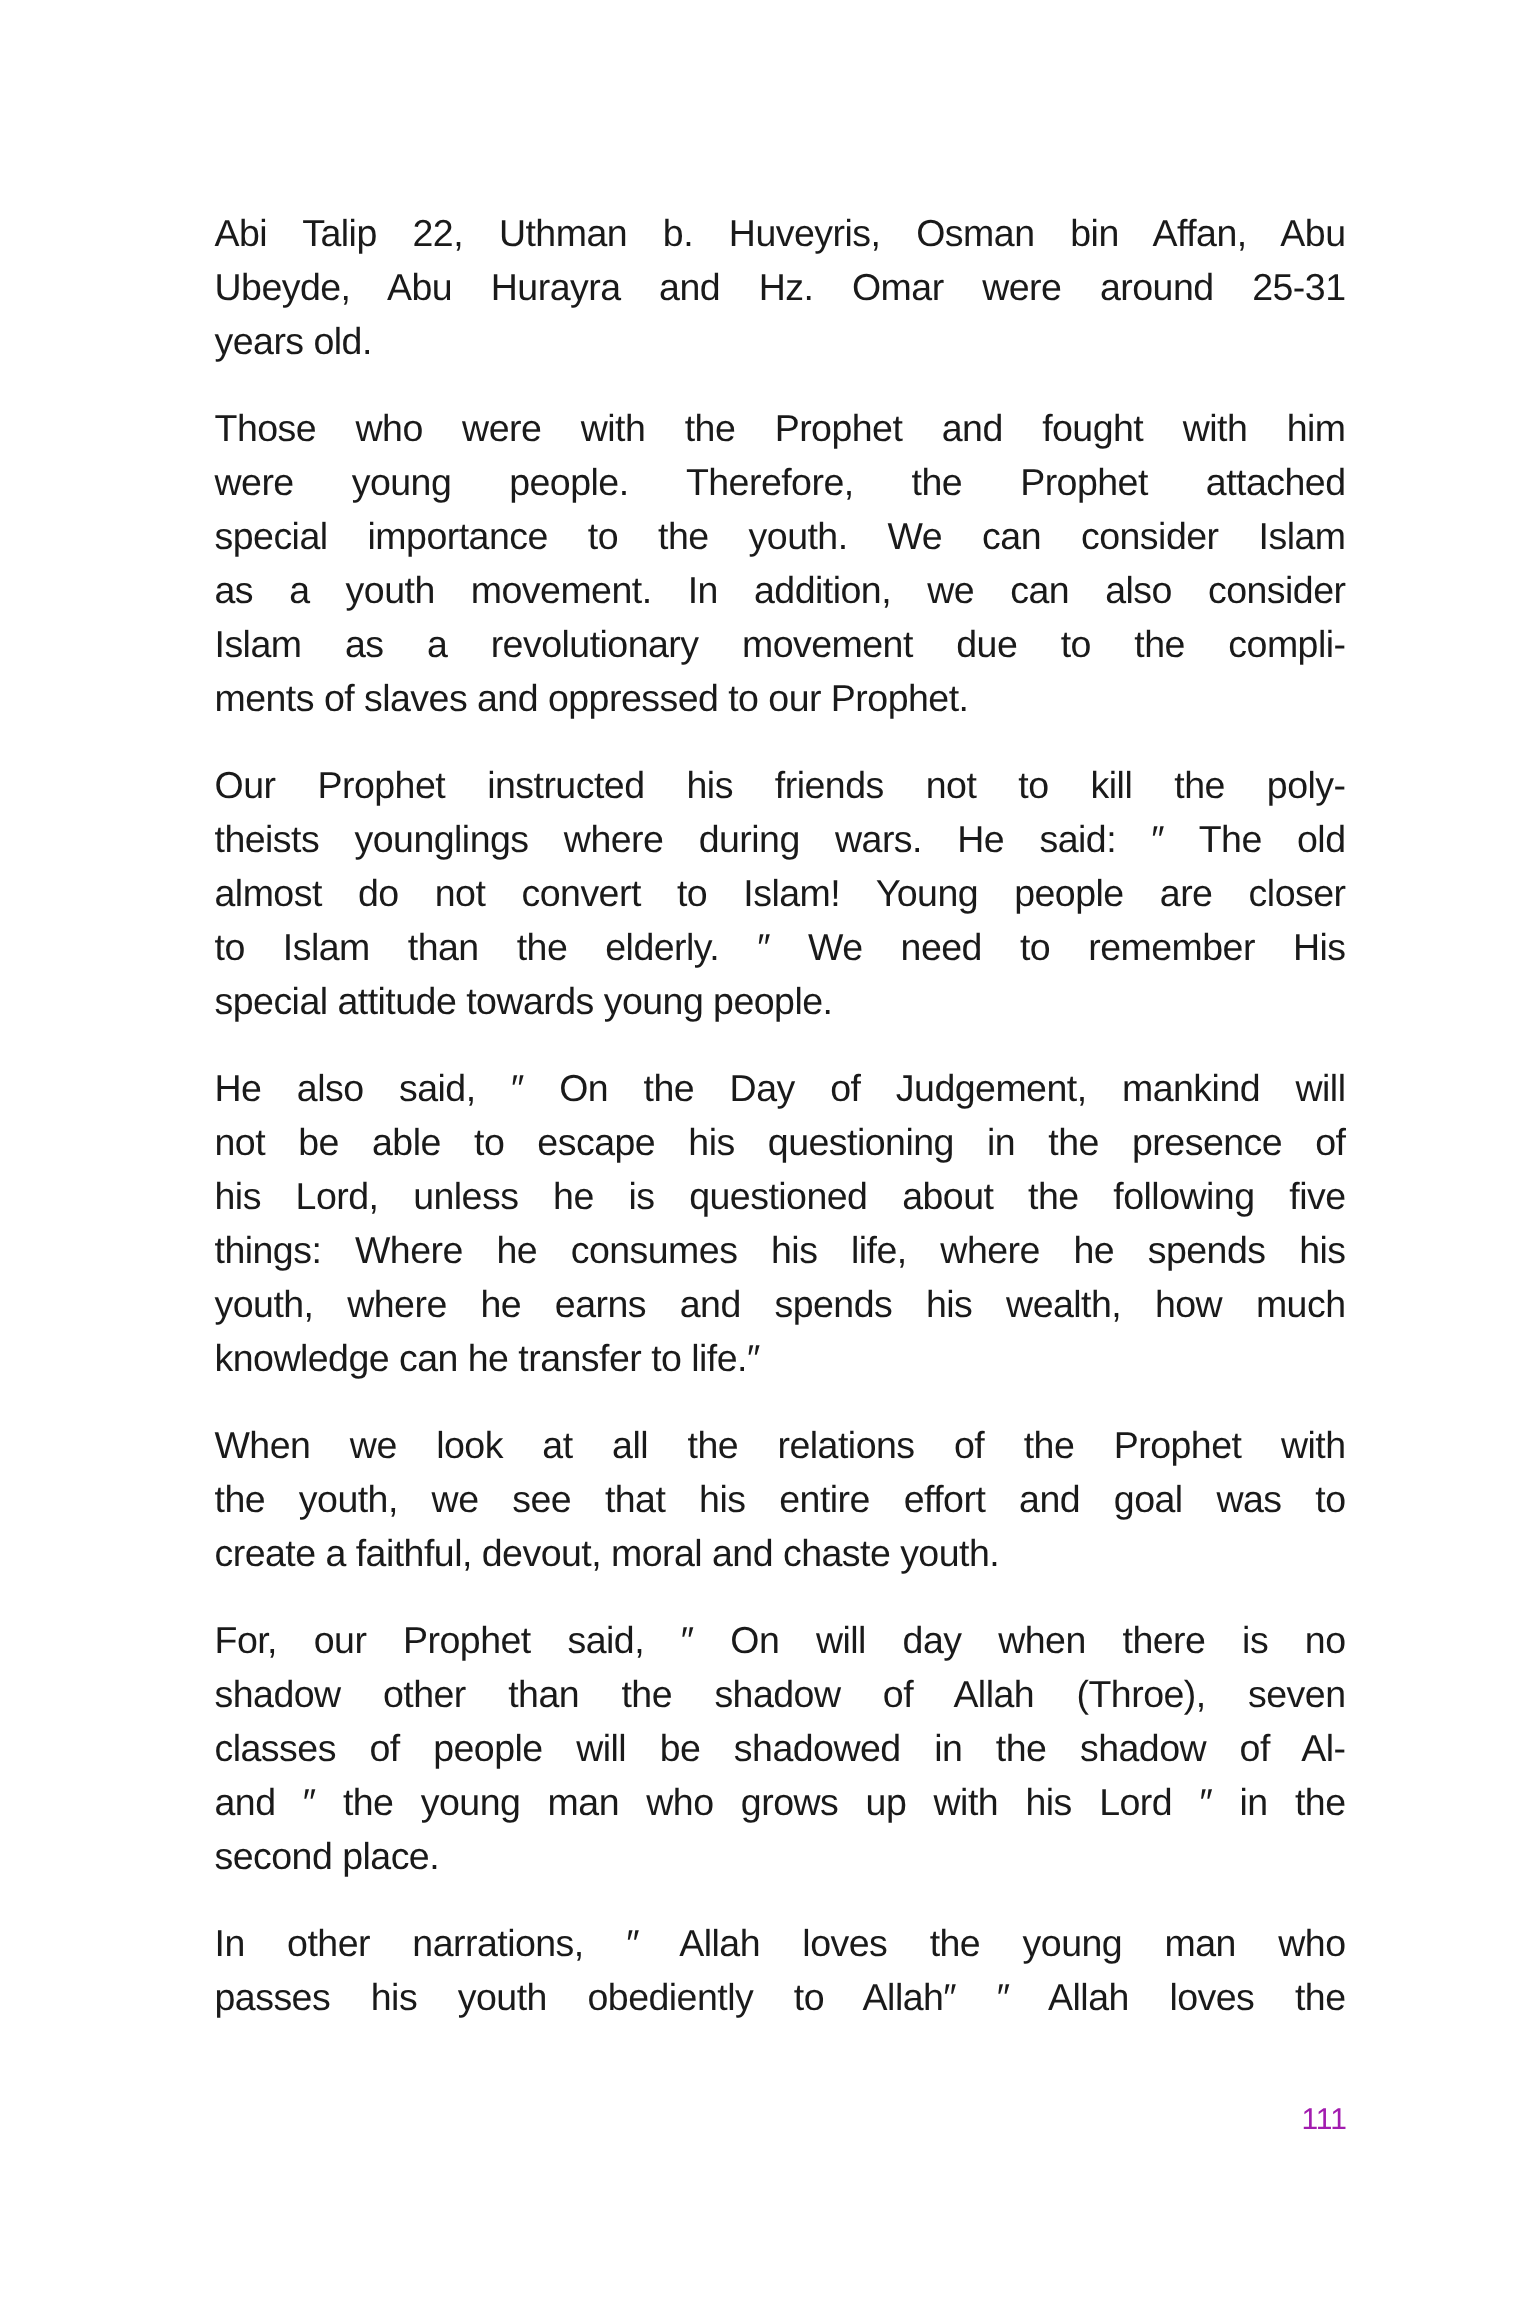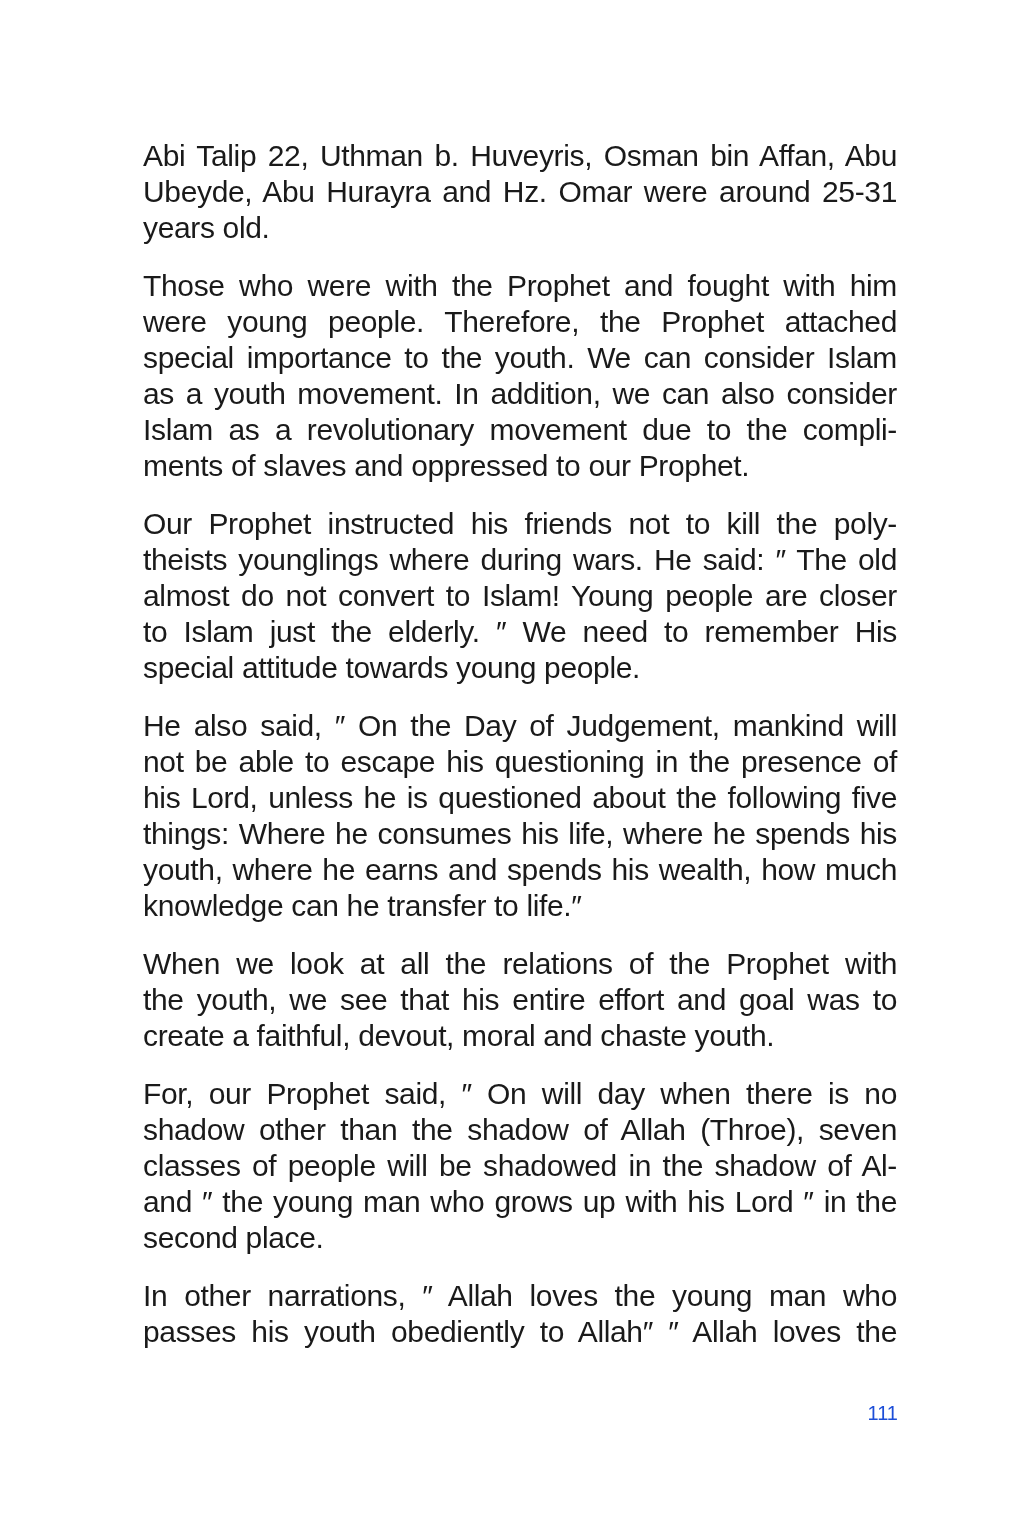--- a/index.html
+++ b/index.html
@@ -29,35 +29,35 @@
       width: 754px;
       top: 138px;
     }
     .para {
       margin: 0 0 22px 0;
     }
     .line {
       display: block;
       height: 36px;
       line-height: 36px;
-      font-size: 30px;
+      font-size: 25px;
       letter-spacing: -0.35px;
       white-space: nowrap;
       text-align: justify;
       text-align-last: justify;
     }
     .line.last {
       text-align-last: left;
     }
     .page-number {
       position: absolute;
       right: 126px;
       top: 1402px;
       font-size: 20px;
-      color: #1d4ed8;
+      color: #a21caf;
       font-family: "Liberation Sans", sans-serif;
     }
   </style>
 </head>
 <body>
 
 <div class="page">
   <div class="text-block">
 
     <p class="para">
@@ -72,21 +72,21 @@
       <span class="line">special importance to the youth. We can consider Islam</span>
       <span class="line">as a youth movement. In addition, we can also consider</span>
       <span class="line">Islam as a revolutionary movement due to the compli-</span>
       <span class="line last">ments of slaves and oppressed to our Prophet.</span>
     </p>
 
     <p class="para">
       <span class="line">Our Prophet instructed his friends not to kill the poly-</span>
       <span class="line">theists younglings where during wars. He said: ″ The old</span>
       <span class="line">almost do not convert to Islam! Young people are closer</span>
-      <span class="line">to Islam just the elderly. ″ We need to remember His</span>
+      <span class="line">to Islam than the elderly. ″ We need to remember His</span>
       <span class="line last">special attitude towards young people.</span>
     </p>
 
     <p class="para">
       <span class="line">He also said, ″ On the Day of Judgement, mankind will</span>
       <span class="line">not be able to escape his questioning in the presence of</span>
       <span class="line">his Lord, unless he is questioned about the following five</span>
       <span class="line">things: Where he consumes his life, where he spends his</span>
       <span class="line">youth, where he earns and spends his wealth, how much</span>
       <span class="line last">knowledge can he transfer to life.″</span>

